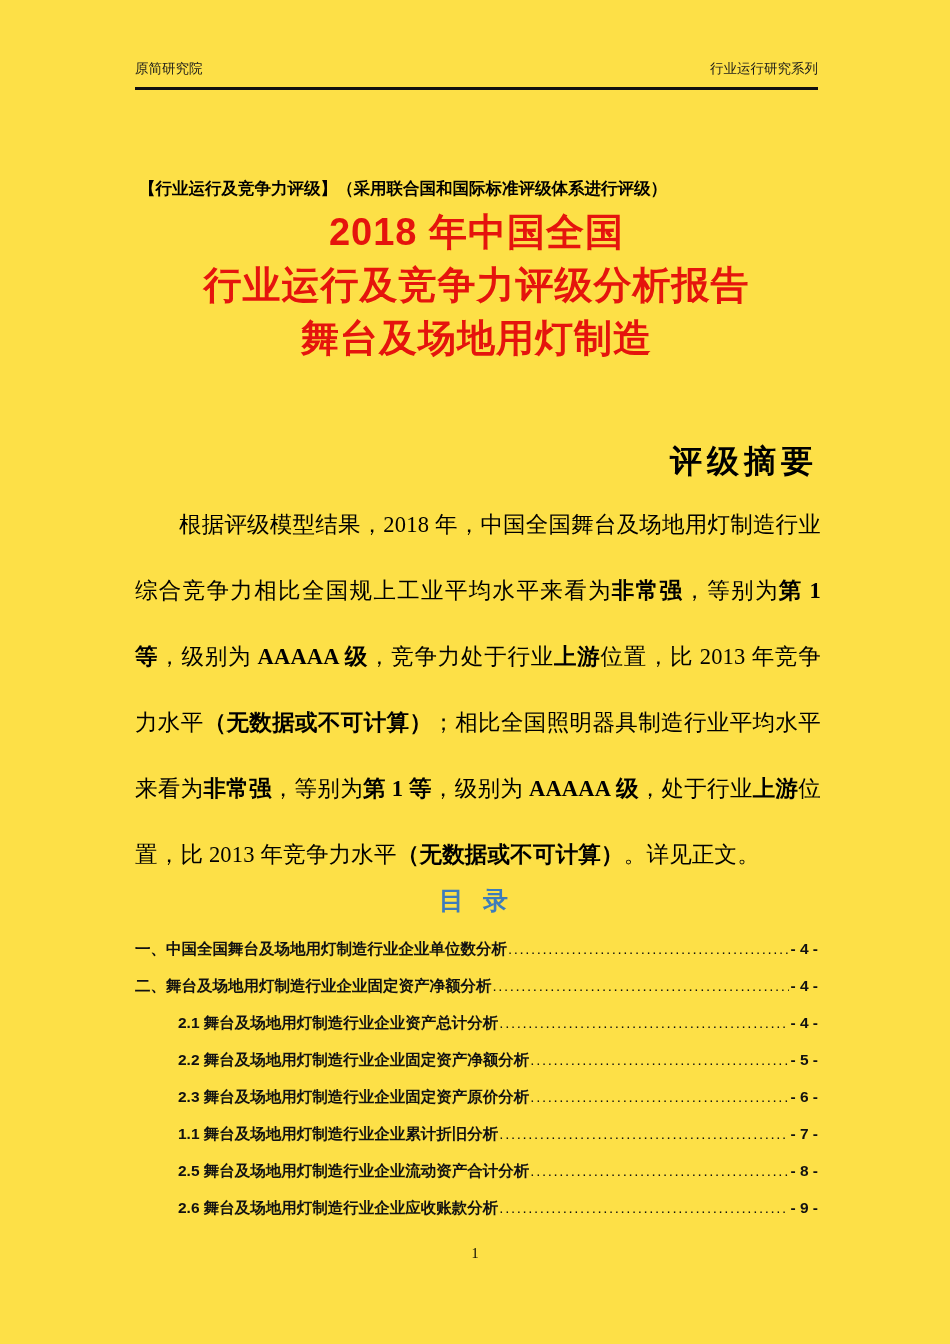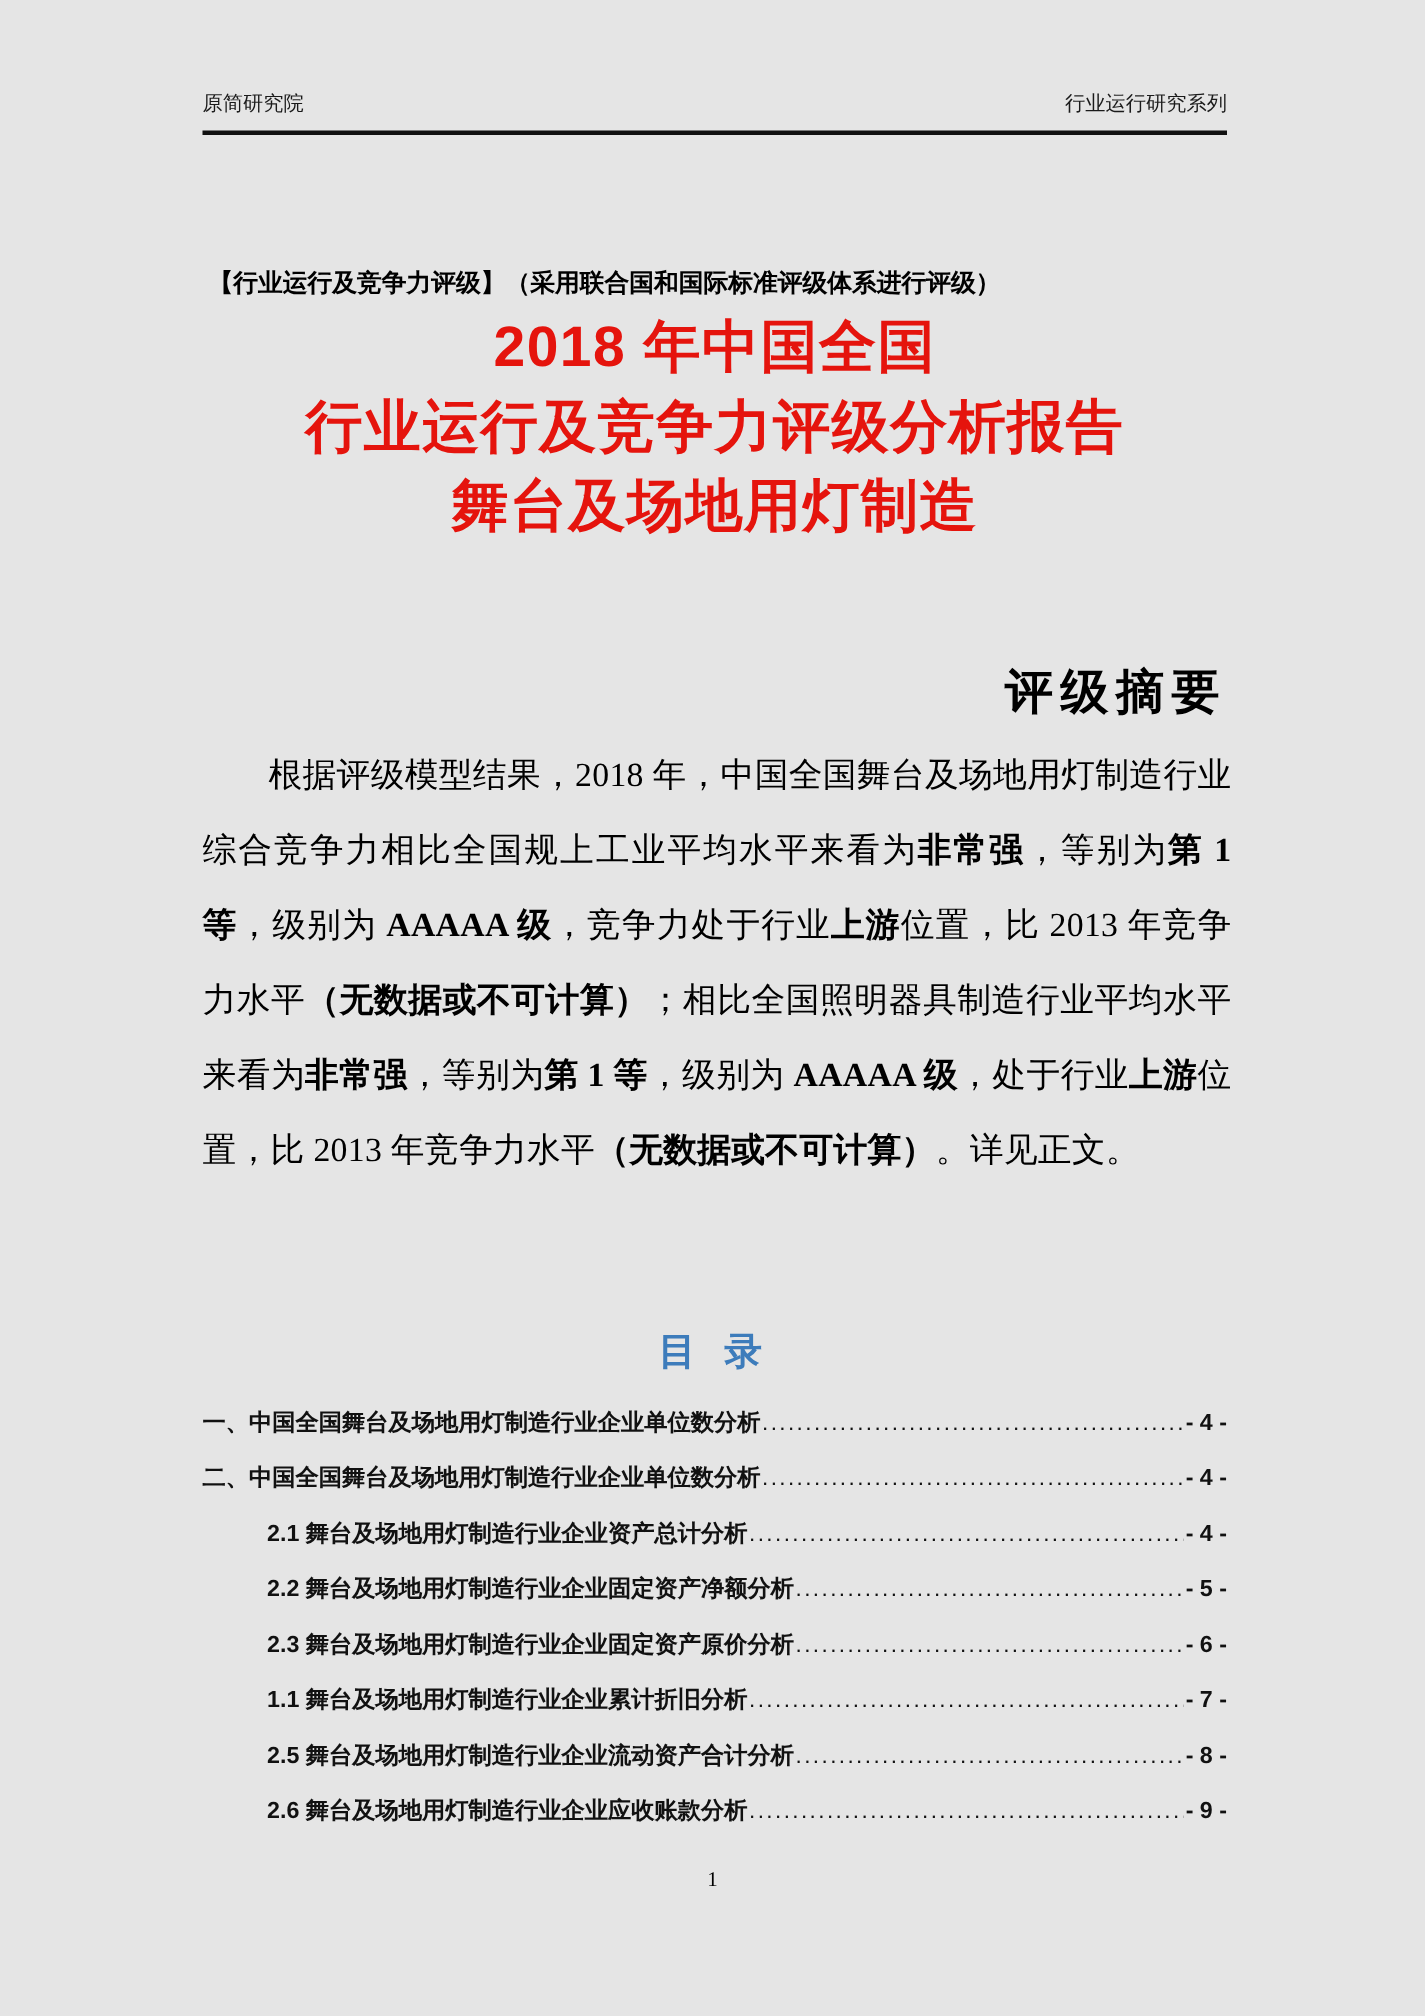--- a/index.html
+++ b/index.html
@@ -14,21 +14,21 @@
     font-family: "Liberation Serif", "DejaVu Serif", serif;
     color: #000000;
     overflow: hidden;
   }
 
   .page {
     position: absolute;
     left: 0; top: 0;
     width: 950px;
     height: 1344px;
-    background: #e5e5e5;
+    background: #fde047;
   }
 
   
   .doc-header {
     position: absolute;
     left: 135px;
     top: 62px;
     width: 683px;
     display: flex;
     justify-content: space-between;
@@ -93,21 +93,21 @@
   }
 
   
   .summary-body {
     position: absolute;
     left: 135px;
     top: 492px;
     width: 686px;
     font-family: "Liberation Serif", "DejaVu Serif", serif;
     font-size: 22.5px;
-    line-height: 50px;
+    line-height: 66px;
     color: #000000;
     text-align: justify;
     text-justify: inter-character;
     text-indent: 44px;
     letter-spacing: 0.2px;
   }
   .summary-body b { font-weight: bold; }
 
   
   .toc-heading {
@@ -196,21 +196,21 @@
 
   <div class="toc-heading">目 录</div>
 
   <div class="toc">
       <div class="toc-entry level-1">
         <span class="toc-label">一、中国全国舞台及场地用灯制造行业企业单位数分析</span>
         <span class="toc-dots">........................................................................................................................</span>
         <span class="toc-page">- 4 -</span>
       </div>
       <div class="toc-entry level-1">
-        <span class="toc-label">二、中国全国舞台及场地用灯制造行业企业单位数分析</span>
+        <span class="toc-label">二、舞台及场地用灯制造行业企业固定资产净额分析</span>
         <span class="toc-dots">........................................................................................................................</span>
         <span class="toc-page">- 4 -</span>
       </div>
       <div class="toc-entry level-2">
         <span class="toc-label">2.1 舞台及场地用灯制造行业企业资产总计分析</span>
         <span class="toc-dots">........................................................................................................................</span>
         <span class="toc-page">- 4 -</span>
       </div>
       <div class="toc-entry level-2">
         <span class="toc-label">2.2 舞台及场地用灯制造行业企业固定资产净额分析</span>

